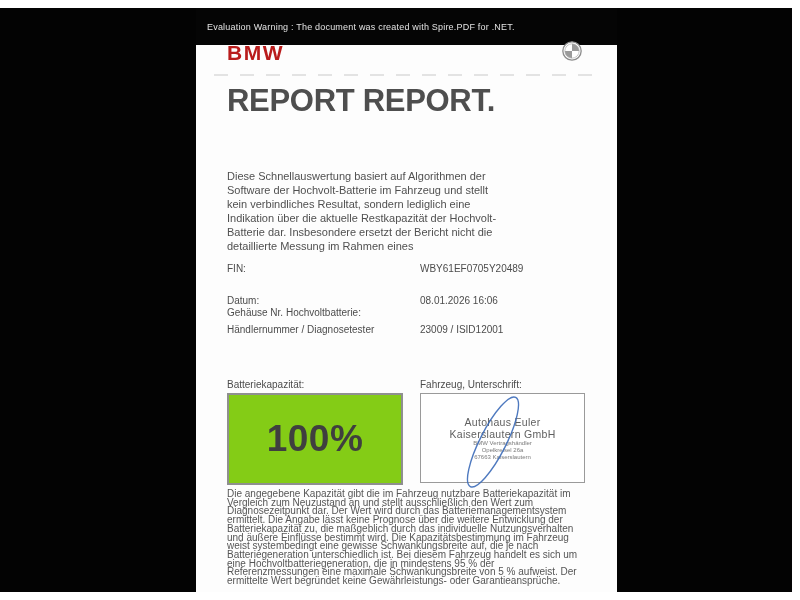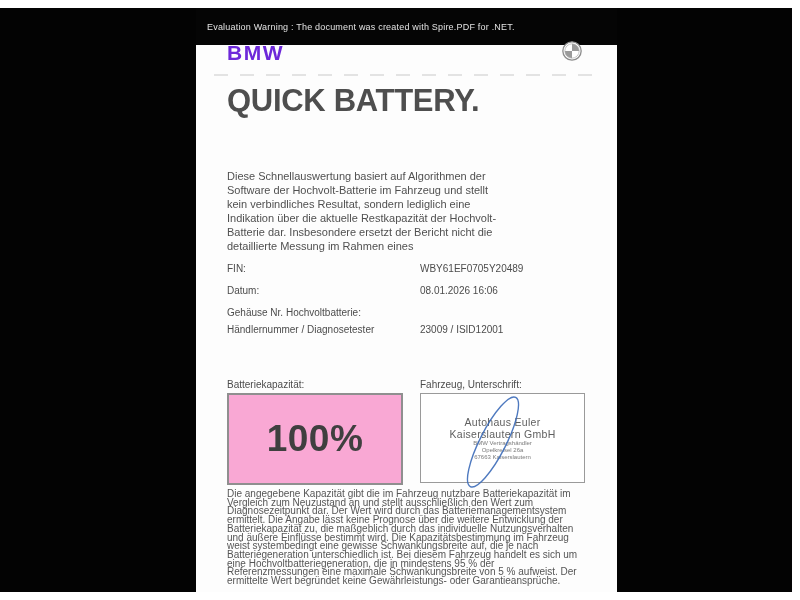--- a/index.html
+++ b/index.html
@@ -18,47 +18,47 @@
   }
   .warnbar{
     position:absolute;left:0;top:0;width:100%;height:37px;
     background:#050505;display:flex;align-items:center;
   }
   .warnbar span{
     color:#e2e2e2;font-size:9px;letter-spacing:.2px;padding-left:11px;
   }
   .brand{
     position:absolute;left:31px;top:33px;
-    font-size:21px;font-weight:bold;color:#6d28d9;letter-spacing:1.5px;
+    font-size:21px;font-weight:bold;color:#b91c1c;letter-spacing:1.5px;
   }
   .roundel{position:absolute;left:366px;top:33px;width:20px;height:20px;}
   .artifact{
     position:absolute;left:18px;top:66px;width:378px;height:2px;
     background:repeating-linear-gradient(90deg,#e3e3e3 0 14px,transparent 14px 26px);
   }
   .title{
     position:absolute;left:31px;top:76px;width:360px;
     font-size:31px;line-height:33px;font-weight:bold;color:#4e4e4e;
     letter-spacing:-0.3px;
   }
   .intro{
     position:absolute;left:31px;top:161px;width:274px;height:89px;
     overflow:hidden;
     font-size:11px;line-height:14px;color:#505050;
   }
   .fieldrow{position:absolute;left:31px;width:360px;height:14px;font-size:10px;color:#4c4c4c;}
   .fieldrow .lab{position:absolute;left:0;top:0;}
   .fieldrow .val{position:absolute;left:193px;top:0;}
-  .r0{top:255px}.r1{top:277px}.r2{top:299px}.r3{top:316px}.r4{top:343px}
+  .r0{top:255px}.r1{top:287px}.r2{top:299px}.r3{top:316px}.r4{top:343px}
   .seclabel{position:absolute;top:371px;font-size:10px;color:#4c4c4c;}
   .seclabel.cap{left:31px}
   .seclabel.stamp{left:224px}
   .capbox{
     position:absolute;left:31px;top:385px;width:172px;height:88px;
-    border:2px solid #8f8f8f;background:#f9a8d4;
+    border:2px solid #8f8f8f;background:#84cc16;
     display:flex;align-items:center;justify-content:center;
   }
   .capbox .pct{font-size:37px;font-weight:bold;color:#3f3f3f;letter-spacing:.5px;}
   .stampbox{
     position:absolute;left:224px;top:385px;width:163px;height:88px;
     border:1.5px solid #9a9a9a;background:#fff;
     display:flex;flex-direction:column;align-items:center;justify-content:center;
     text-align:center;
   }
   .stampbox .big{font-size:10.5px;line-height:12px;color:#5f5f5f;letter-spacing:.3px;}
@@ -87,21 +87,21 @@
     <path d="M12 12 L12 3.4 A8.6 8.6 0 0 1 20.6 12 Z" fill="#9a9a9a"></path>
     <path d="M12 12 L3.4 12 A8.6 8.6 0 0 0 12 20.6 Z" fill="#9a9a9a"></path>
     <path d="M12 12 L12 3.4 A8.6 8.6 0 0 0 3.4 12 Z" fill="#ffffff"></path>
     <path d="M12 12 L20.6 12 A8.6 8.6 0 0 1 12 20.6 Z" fill="#ffffff"></path>
     <circle cx="12" cy="12" r="8.6" fill="none" stroke="#a8a8a8" stroke-width="0.8"></circle>
   </svg>
 
   <div class="artifact"></div>
 
   <div class="title">
-    <div>QUICK BATTERY.</div>
+    <div>REPORT REPORT.</div>
   </div>
 
   <div class="intro">Diese Schnellauswertung basiert auf Algorithmen der Software der Hochvolt-Batterie im Fahrzeug und stellt kein verbindliches Resultat, sondern lediglich eine Indikation über die aktuelle Restkapazität der Hochvolt-Batterie dar. Insbesondere ersetzt der Bericht nicht die detaillierte Messung im Rahmen eines</div>
 
   <div class="fieldrow r0">
     <span class="lab">FIN:</span>
     <span class="val">WBY61EF0705Y20489</span>
   </div>
   <div class="fieldrow r1">
     <span class="lab">Datum:</span>

